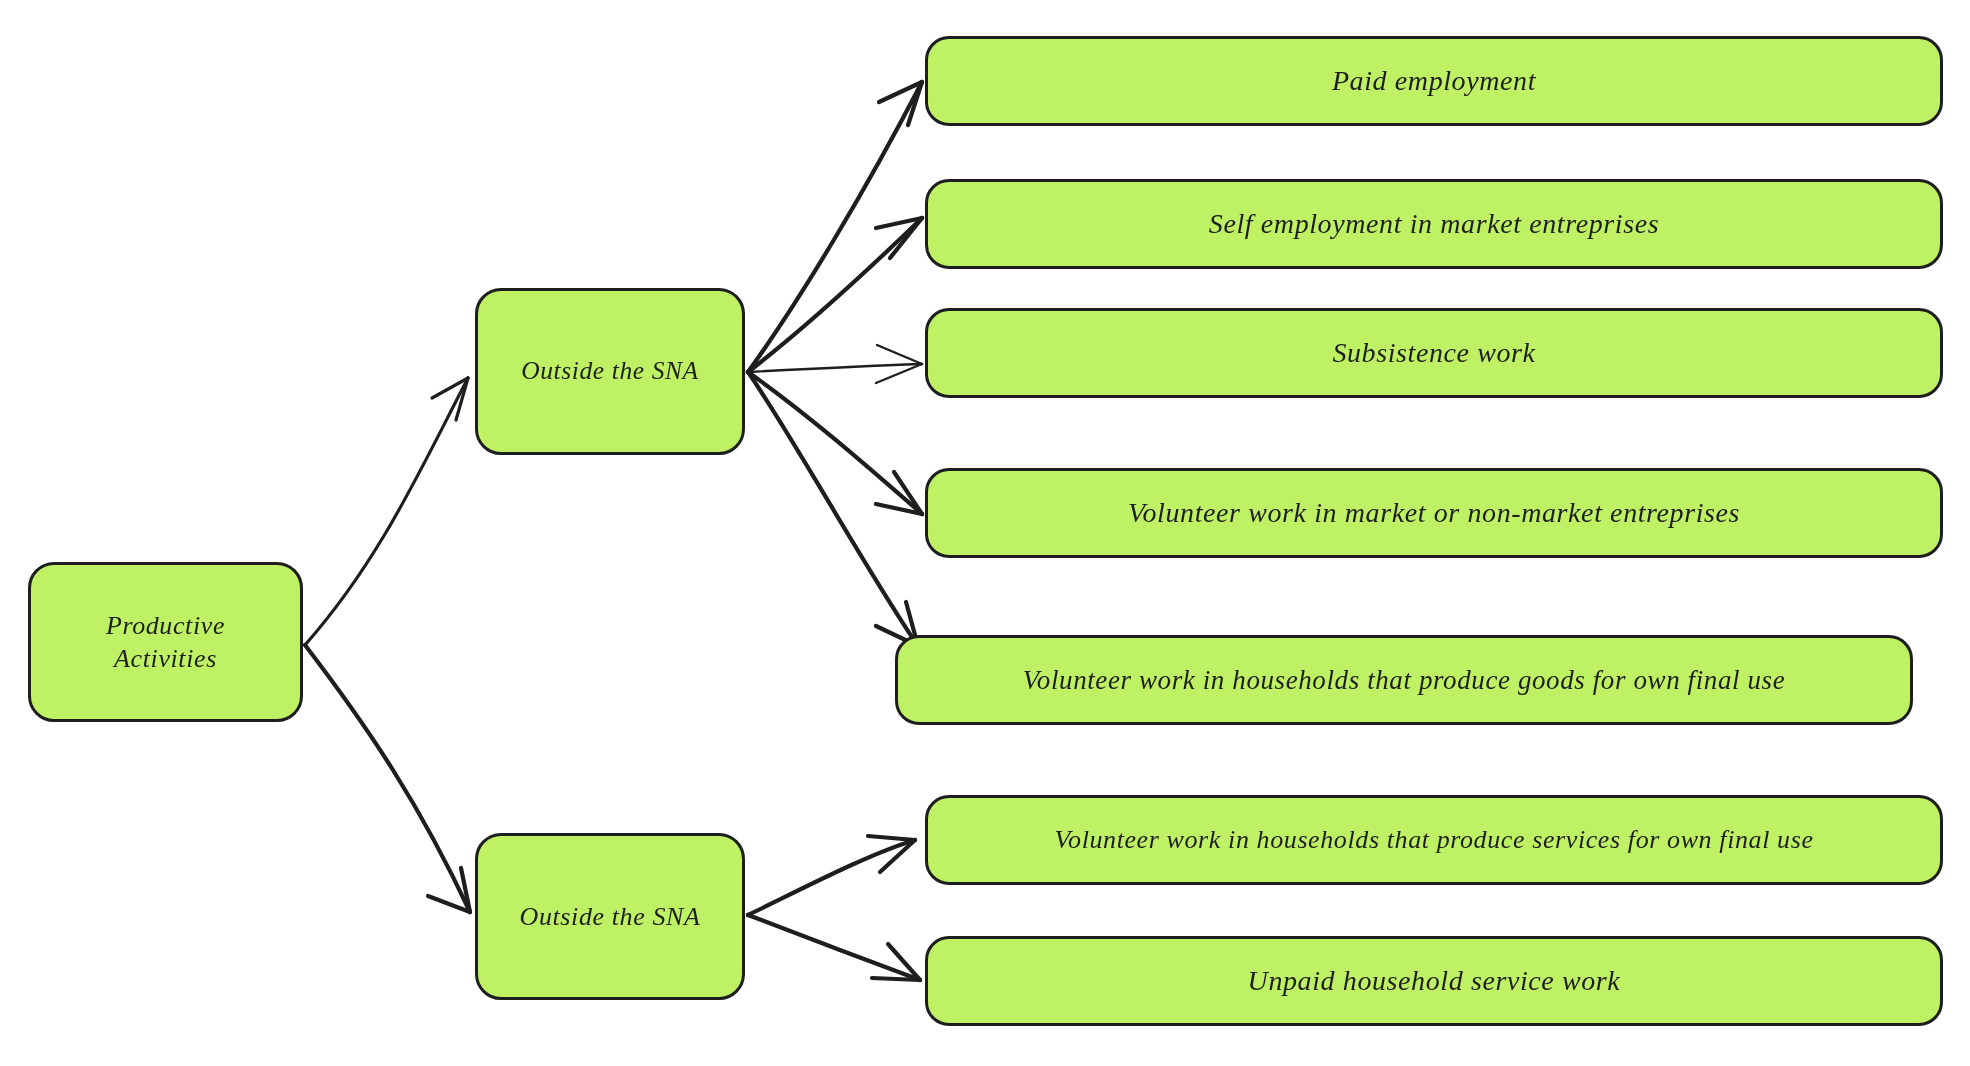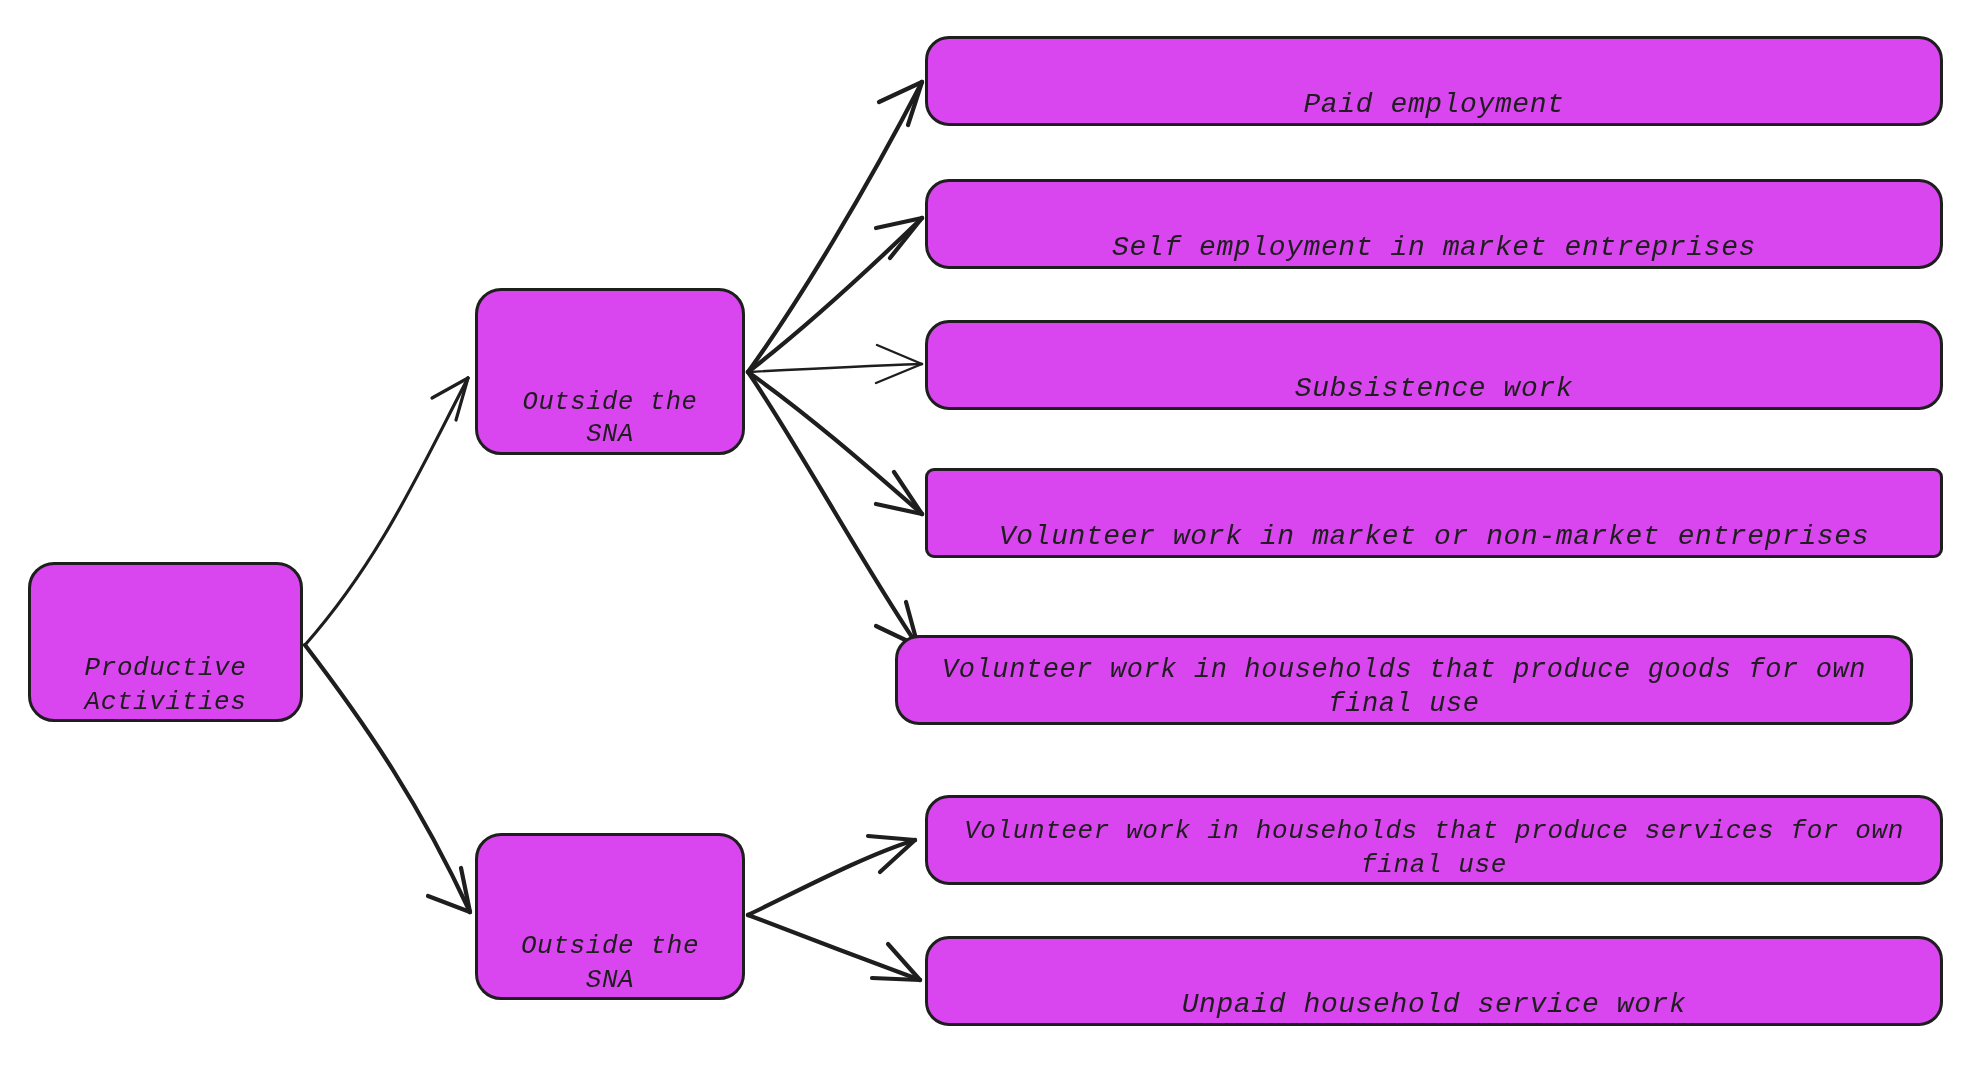--- a/index.html
+++ b/index.html
@@ -24,28 +24,28 @@
     left: 0;
     top: 0;
     width: 1970px;
     height: 1066px;
     pointer-events: none;
   }
   .node {
     position: absolute;
     box-sizing: border-box;
     display: flex;
-    align-items: flex-end;
+    align-items: center;
     justify-content: center;
     text-align: center;
-    background: #d946ef;
+    background: #bef264;
     border: 3px solid #1e1e1e;
     border-radius: 26px;
     color: #1e1e1e;
-    font-family: Liberation Mono, monospace;
+    font-family: Liberation Serif, serif;
     letter-spacing: 0.6px;
     line-height: 1.28;
     z-index: 2;
   }
   .node span {
     display: block;
     padding: 0 18px;
     font-style: italic;
   }
   .node-root {
@@ -145,25 +145,25 @@
   </div>
 
   <div class="node node-leaf" style="left:925px; top:36px; width:1018px; height:90px;">
     <span>Paid employment</span>
   </div>
 
   <div class="node node-leaf" style="left:925px; top:179px; width:1018px; height:90px;">
     <span>Self employment in market entreprises</span>
   </div>
 
-  <div class="node node-leaf" style="left:925px; top:320px; width:1018px; height:90px;">
+  <div class="node node-leaf" style="left:925px; top:308px; width:1018px; height:90px;">
     <span>Subsistence work</span>
   </div>
 
-  <div class="node node-leaf" style="left:925px; top:468px; width:1018px; height:90px;border-radius:9px;">
+  <div class="node node-leaf" style="left:925px; top:468px; width:1018px; height:90px;">
     <span>Volunteer work in market or non-market entreprises</span>
   </div>
 
   <div class="node node-leaf" style="left:895px; top:635px; width:1018px; height:90px;">
     <span style="font-size: 27px;">Volunteer work in households that produce goods for own final use</span>
   </div>
 
   <div class="node node-leaf" style="left:925px; top:795px; width:1018px; height:90px;">
     <span style="font-size: 26px;">Volunteer work in households that produce services for own final use</span>
   </div>

